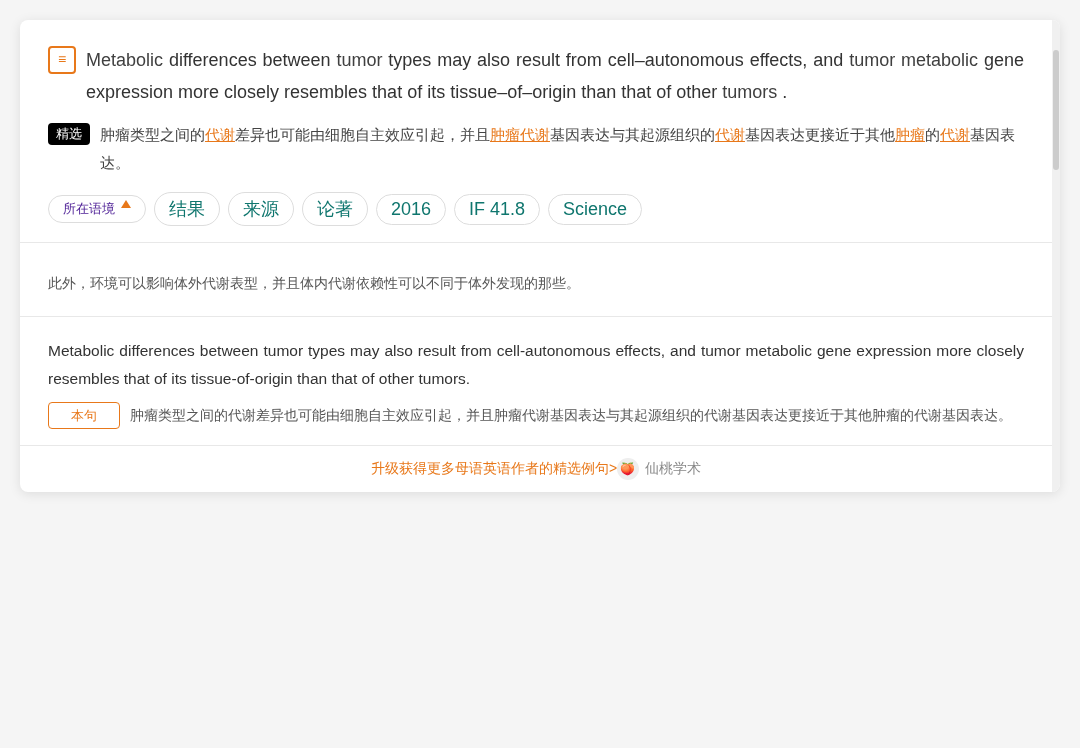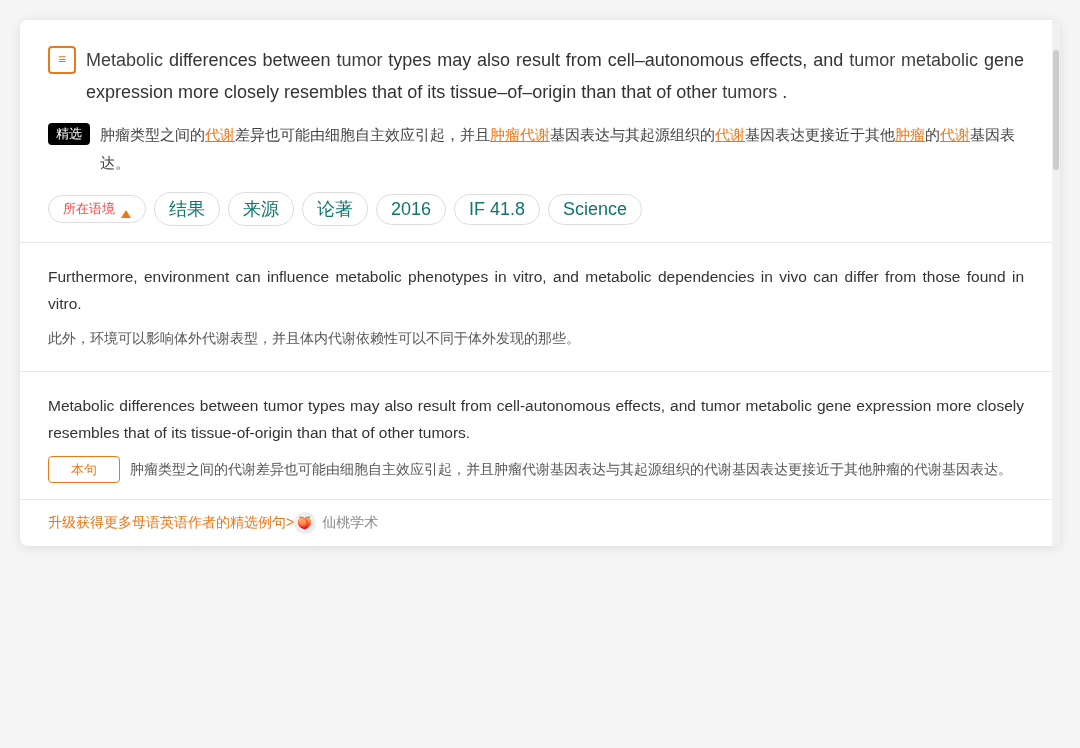--- a/index.html
+++ b/index.html
@@ -91,27 +91,27 @@
       border: 1px solid #ddd;
       border-radius: 20px;
       padding: 4px 14px;
       font-size: 18px;
       color: #0f766e;
       background: #fff;
       cursor: pointer;
     }
     .tag-context {
       display: flex;
-      align-items: flex-end;
+      align-items: flex-start;
       gap: 6px;
       border: 1px solid #ddd;
       border-radius: 20px;
       padding: 4px 14px;
       font-size: 13px;
-      color: #ef4444;
+      color: #4c1d95;
       background: #fff;
       cursor: pointer;
     }
     .triangle-up {
       width: 0;
       height: 0;
       border-left: 5px solid transparent;
       border-right: 5px solid transparent;
       border-bottom: 8px solid #e8781a;
       display: inline-block;
@@ -145,21 +145,21 @@
       font-size: 13px;
       padding: 1px 22px;
       border-radius: 4px;
       margin-right: 6px;
       font-weight: 500;
     }
     
     .footer {
       padding: 12px 28px;
       display: flex;
-      justify-content: flex-start;
+      justify-content: center;
       align-items: center;
     }
     .upgrade-link {
       color: #e8781a;
       font-size: 14px;
       cursor: pointer;
       text-decoration: none;
     }
     .brand {
       display: flex;
@@ -250,23 +250,20 @@
           <div class="tag">
             <span>IF 41.8</span>
           </div>
           <div class="tag">
             <span>Science</span>
           </div>
         </div>
       </div>
 
       <div class="middle-section">
-        <div class="entry-english">
-          <span>Furthermore, environment can influence metabolic phenotypes in vitro, and metabolic dependencies in vivo can differ from those found in vitro.</span>
-        </div>
         <div class="entry-chinese">
           <span>此外，环境可以影响体外代谢表型，并且体内代谢依赖性可以不同于体外发现的那些。</span>
         </div>
       </div>
 
       <div class="bottom-section">
         <div class="entry-english">
           <span>Metabolic differences between tumor types may also result from cell-autonomous effects, and tumor metabolic gene expression more closely resembles that of its tissue-of-origin than that of other tumors.</span>
         </div>
         <div class="entry-chinese" style="margin-top:10px;">

